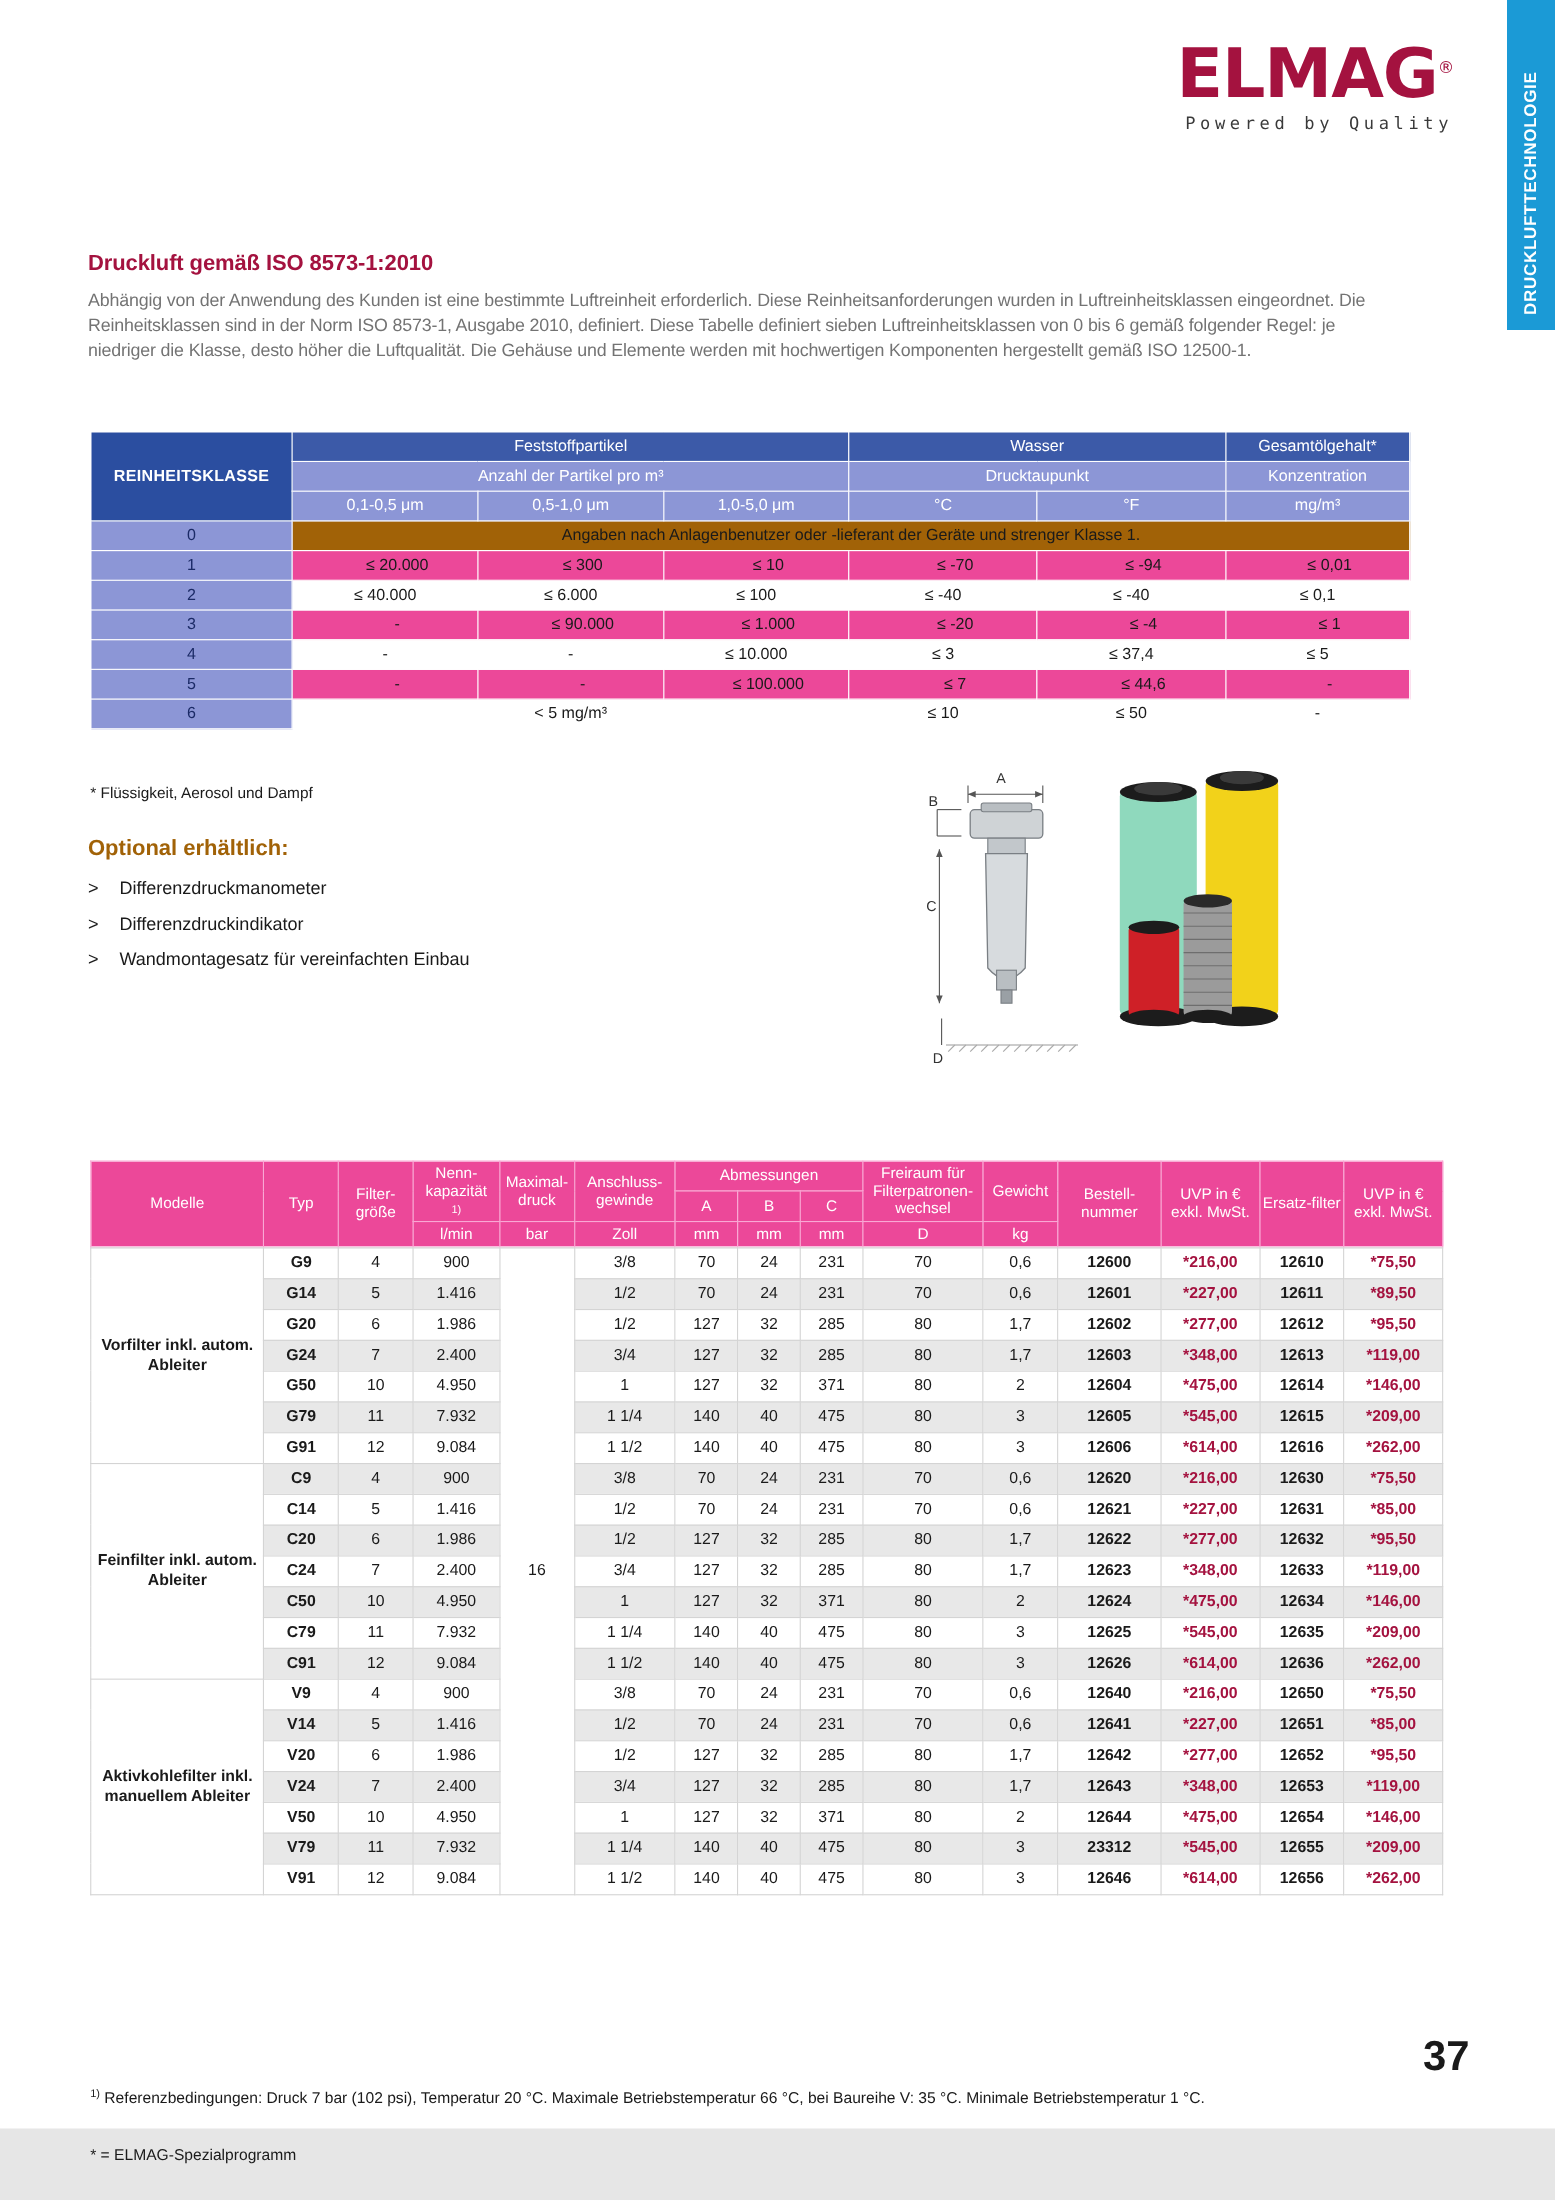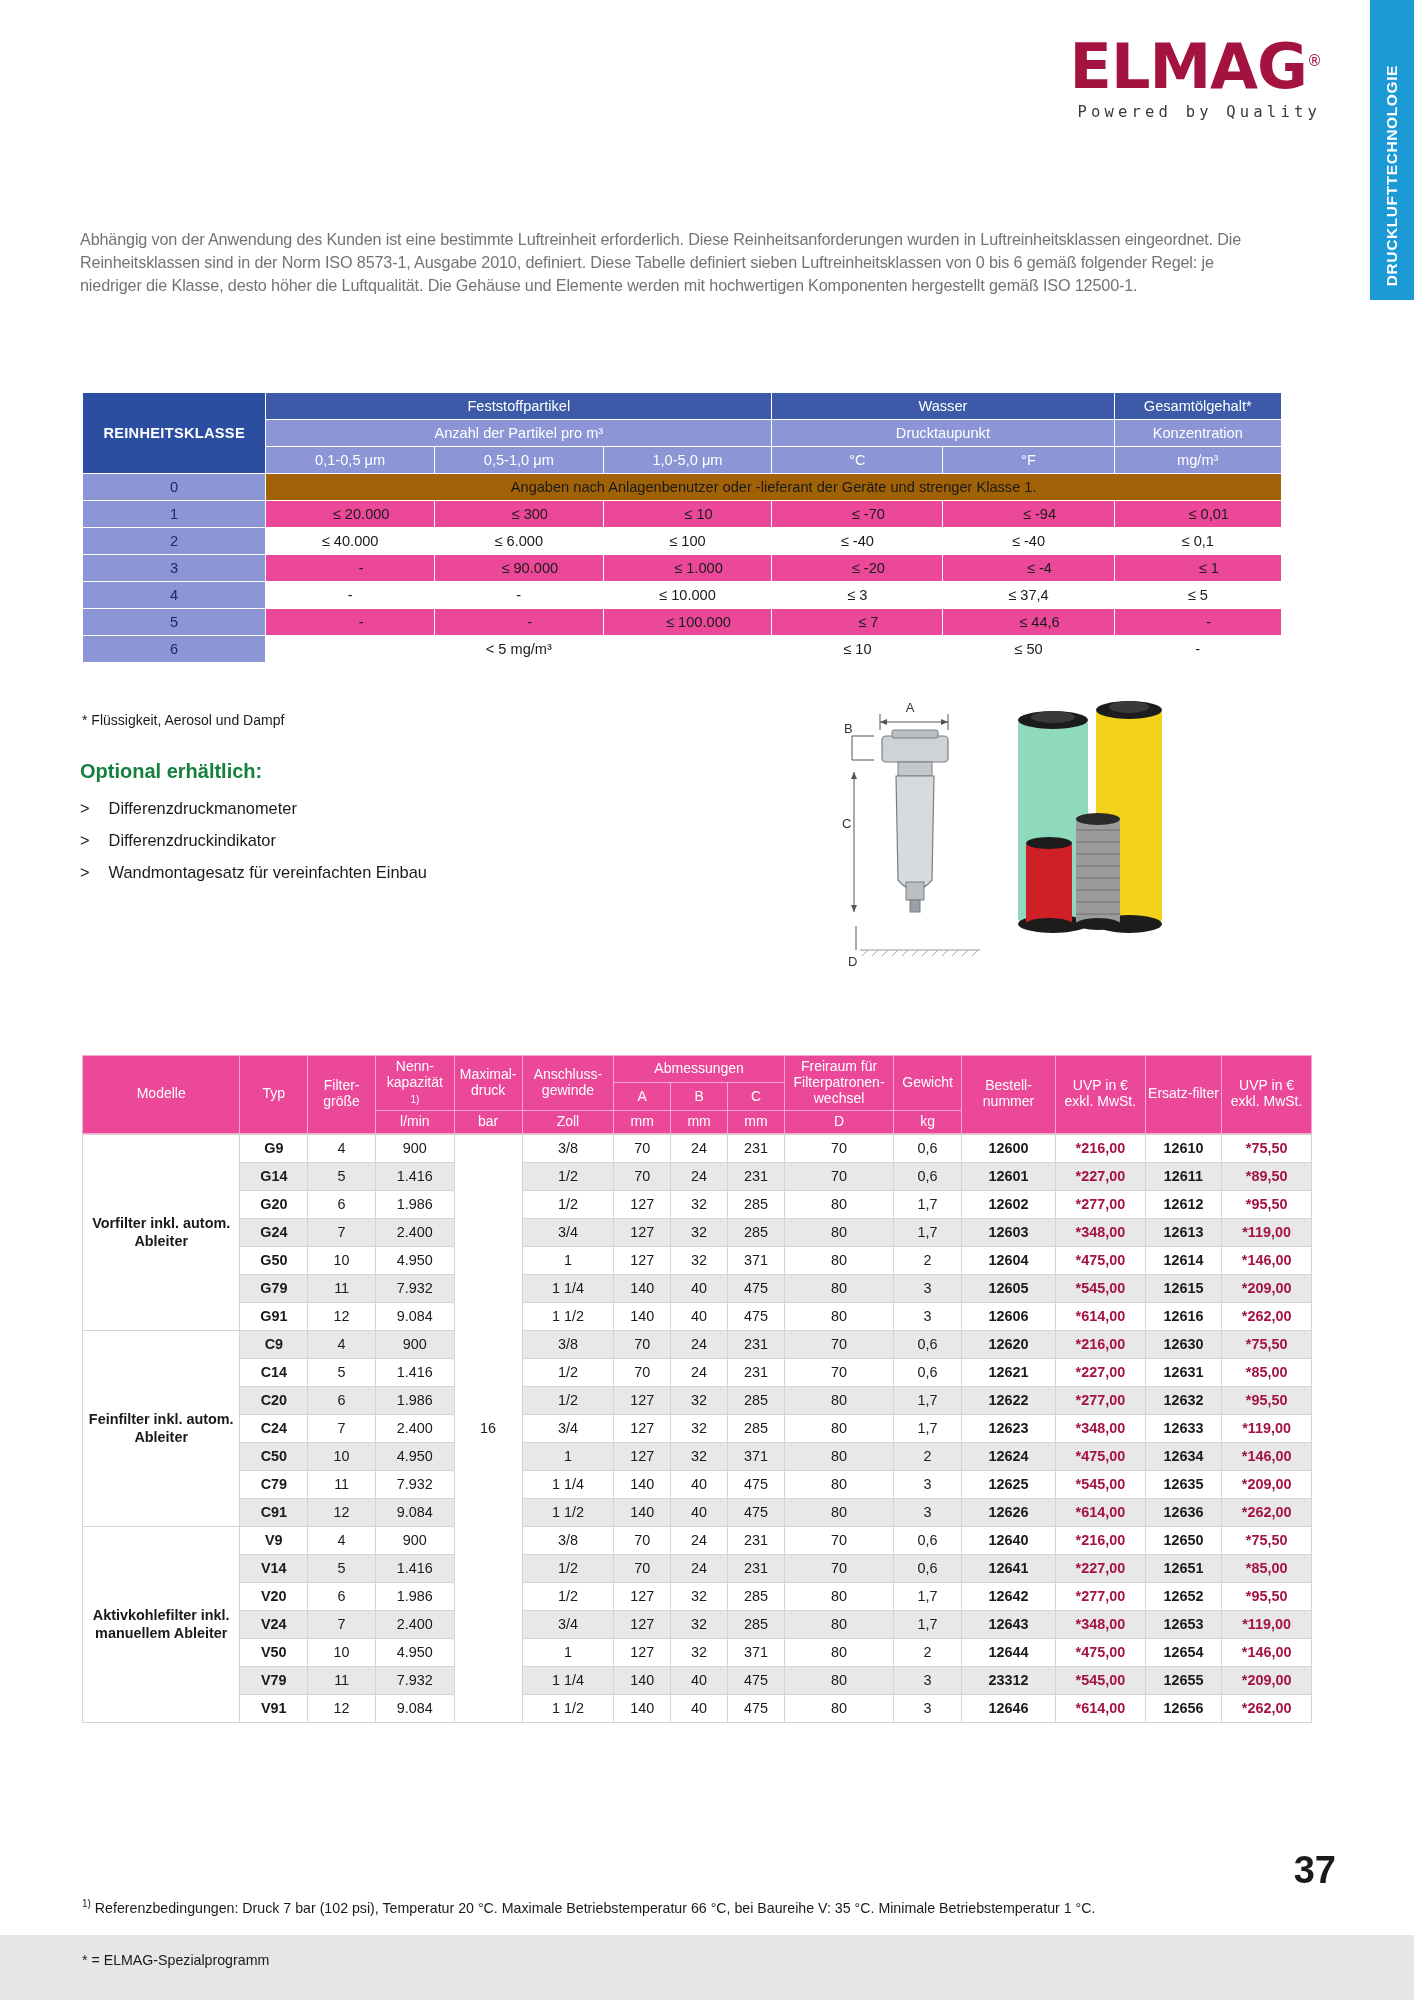--- a/index.html
+++ b/index.html
@@ -101,21 +101,21 @@
   .row-b td.val { background: #ffffff; }
   td.val { height: 27px; }
   .note-star {
     position: absolute; left: 82px; top: 712px;
     font-size: 14px; color: #1a1a1a;
   }
 
   
   .optional { position: absolute; left: 80px; top: 760px; width: 560px; }
   .optional h2 {
-    margin: 0 0 16px 0; font-size: 20px; color: #15803d; font-weight: bold;
+    margin: 0 0 16px 0; font-size: 20px; color: #a16207; font-weight: bold;
   }
   .optional ul { margin: 0; padding: 0; list-style: none; }
   .optional li {
     font-size: 16.4px; margin-bottom: 13px; color: #1a1a1a;
     display: flex; gap: 19px;
   }
   .optional li .arrow { color: #1a1a1a; }
 
   
   .illus { position: absolute; left: 840px; top: 700px; width: 480px; height: 300px; }
@@ -173,20 +173,21 @@
 </div>
 
 <div class="logo-area">
   <div class="logo-word">
     <span>ELMAG</span><span class="logo-reg">®</span>
   </div>
   <div class="logo-tag">Powered by Quality</div>
 </div>
 
 <div class="intro">
+  <h1>Druckluft gemäß ISO 8573-1:2010</h1>
   <p>Abhängig von der Anwendung des Kunden ist eine bestimmte Luftreinheit erforderlich. Diese Reinheitsanforderungen wurden in Luftreinheitsklassen eingeordnet. Die Reinheitsklassen sind in der Norm ISO 8573-1, Ausgabe 2010, definiert. Diese Tabelle definiert sieben Luftreinheitsklassen von 0 bis 6 gemäß folgender Regel: je niedriger die Klasse, desto höher die Luftqualität. Die Gehäuse und Elemente werden mit hochwertigen Komponenten hergestellt gemäß ISO 12500-1.</p>
 </div>
 
 <div class="purity-wrap">
   <table class="purity">
     <colgroup>
       <col style="width:150px">
         <col style="width:138px">
         <col style="width:138px">
       <col style="width:138px">

